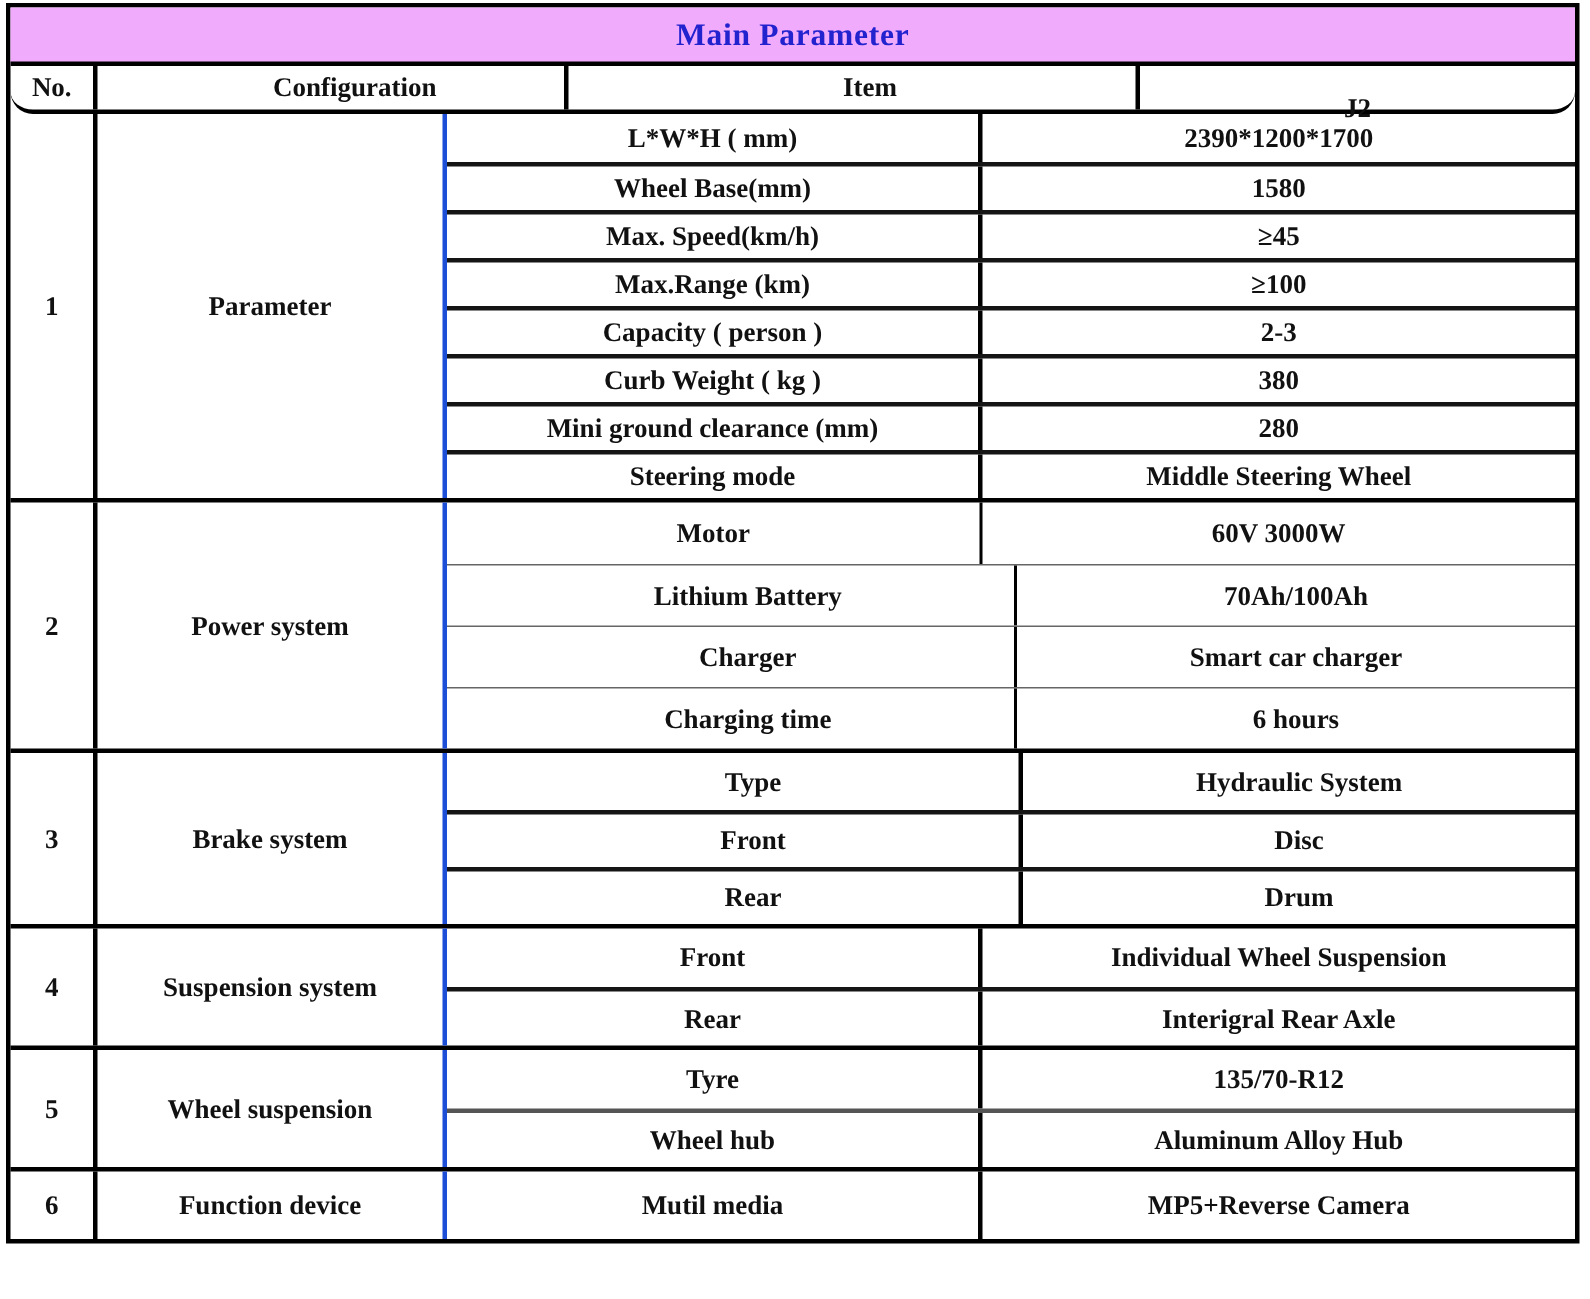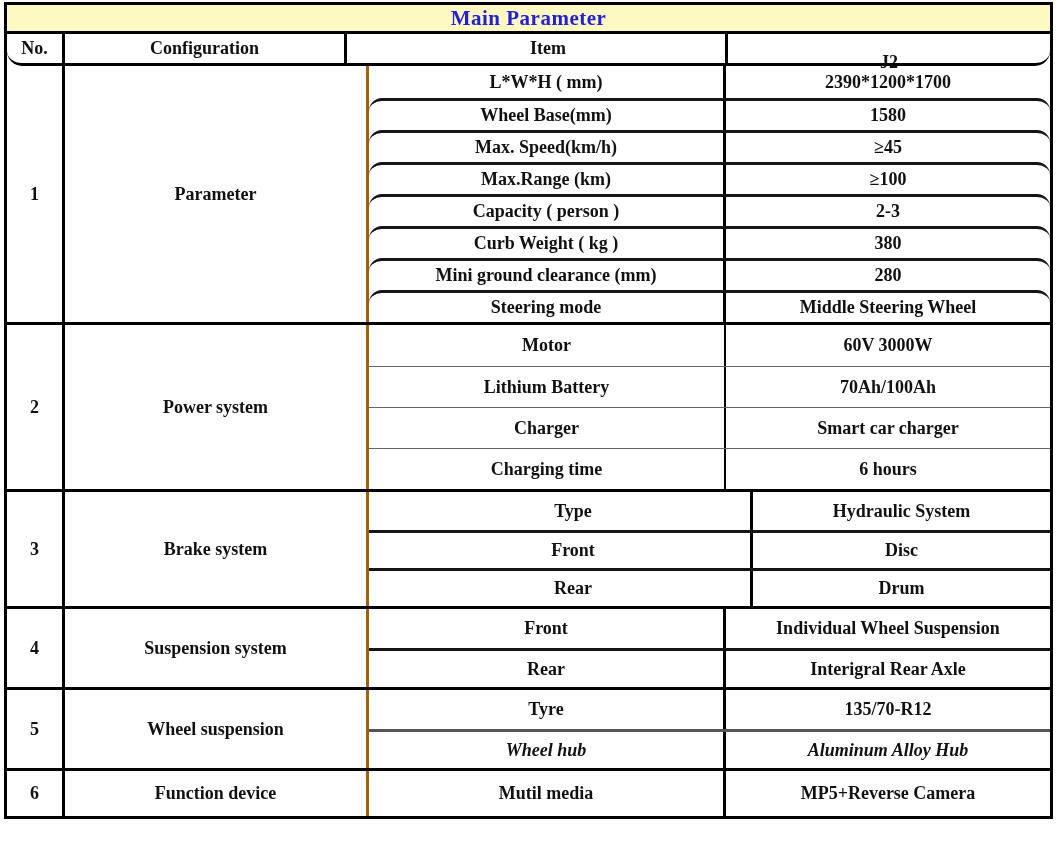--- a/index.html
+++ b/index.html
@@ -11,22 +11,22 @@
     font-family: "Liberation Serif", serif;
     font-weight: bold;
     color: #111111;
     background: #ffffff;
   }
   .spec-table {
     width: 100%;
     border: 3px solid #000000;
   }
   .title-row {
-    height: 29px;
-    background: #fef9c3;
+    height: 39px;
+    background: #f0abfc;
     display: flex;
     align-items: center;
     justify-content: center;
     border-bottom: 3px solid #000000;
   }
   .title-row .title-text {
     color: #2222CE;
     font-size: 21px;
     letter-spacing: 0.5px;
   }
@@ -36,63 +36,63 @@
     border-bottom: 3px solid #000000;
     font-size: 18px;
     border-radius: 15px;
   }
   .hcell {
     display: flex;
     align-items: center;
     justify-content: center;
   }
   .w-no     { width: 58px;  border-right: 3px solid #000000; }
-  .w-config { width: 282px; border-right: 3px solid #000000; }
+  .w-config { width: 282px; border-right: 3px solid #000000; margin-left: 32px; }
   .w-item   { width: 357px; border-right: 3px solid #000000; margin-left: 24px; }
   .w-value  { flex: 1; margin-top: 27px; }
 
   .section { display: flex; }
   .section + .section { border-top: 3px solid #000000; }
   .sec-no {
     width: 58px;
     border-right: 3px solid #000000;
     display: flex; align-items: center; justify-content: center;
     font-size: 18px;
   }
   .sec-config {
-    width: 304px;
-    border-right: 3px solid #a16207;
+    width: 233px;
+    border-right: 3px solid #1d4ed8;
     display: flex; align-items: center; justify-content: center;
     font-size: 18px;
   }
   .sec-rows { flex: 1; display: flex; flex-direction: column; }
   .row { display: flex; flex: 1; }
   .row + .row { border-top: 3px solid #151515; }
   .row .item {
     width: 357px;
     border-right: 3px solid #000000;
     display: flex; align-items: center; justify-content: center;
     font-size: 18px;
     text-align: center;
   }
   .row .value {
     flex: 1;
     display: flex; align-items: center; justify-content: center;
     font-size: 18px;
     text-align: center;
   }
   
-  .sec-parameter .row { min-height: 32px; border-radius: 13px; }
+  .sec-parameter .row { min-height: 32px; }
   .sec-power     .row { min-height: 41px; }
-  .sec-power .row + .row { border-top: 1px solid #666666; }
+  .sec-power .row + .row { border-top: 1px solid #666666; padding-left: 23px; }
   .sec-power .row .item { border-right-width: 2px; }
   .sec-brake     .row { min-height: 38px; padding-left: 27px; }
   .sec-suspension .row { min-height: 39px; }
   .sec-wheel     .row { min-height: 39px; }
-  .sec-wheel .row + .row { border-top: 3px solid #555555; font-style: italic; }
+  .sec-wheel .row + .row { border-top: 3px solid #555555; }
   .sec-function  .row { min-height: 45px; }
 </style>
 </head>
 <body>
 
 <div class="page">
   <div class="spec-table">
 
     <div class="title-row">
       <span class="title-text">Main Parameter</span>

